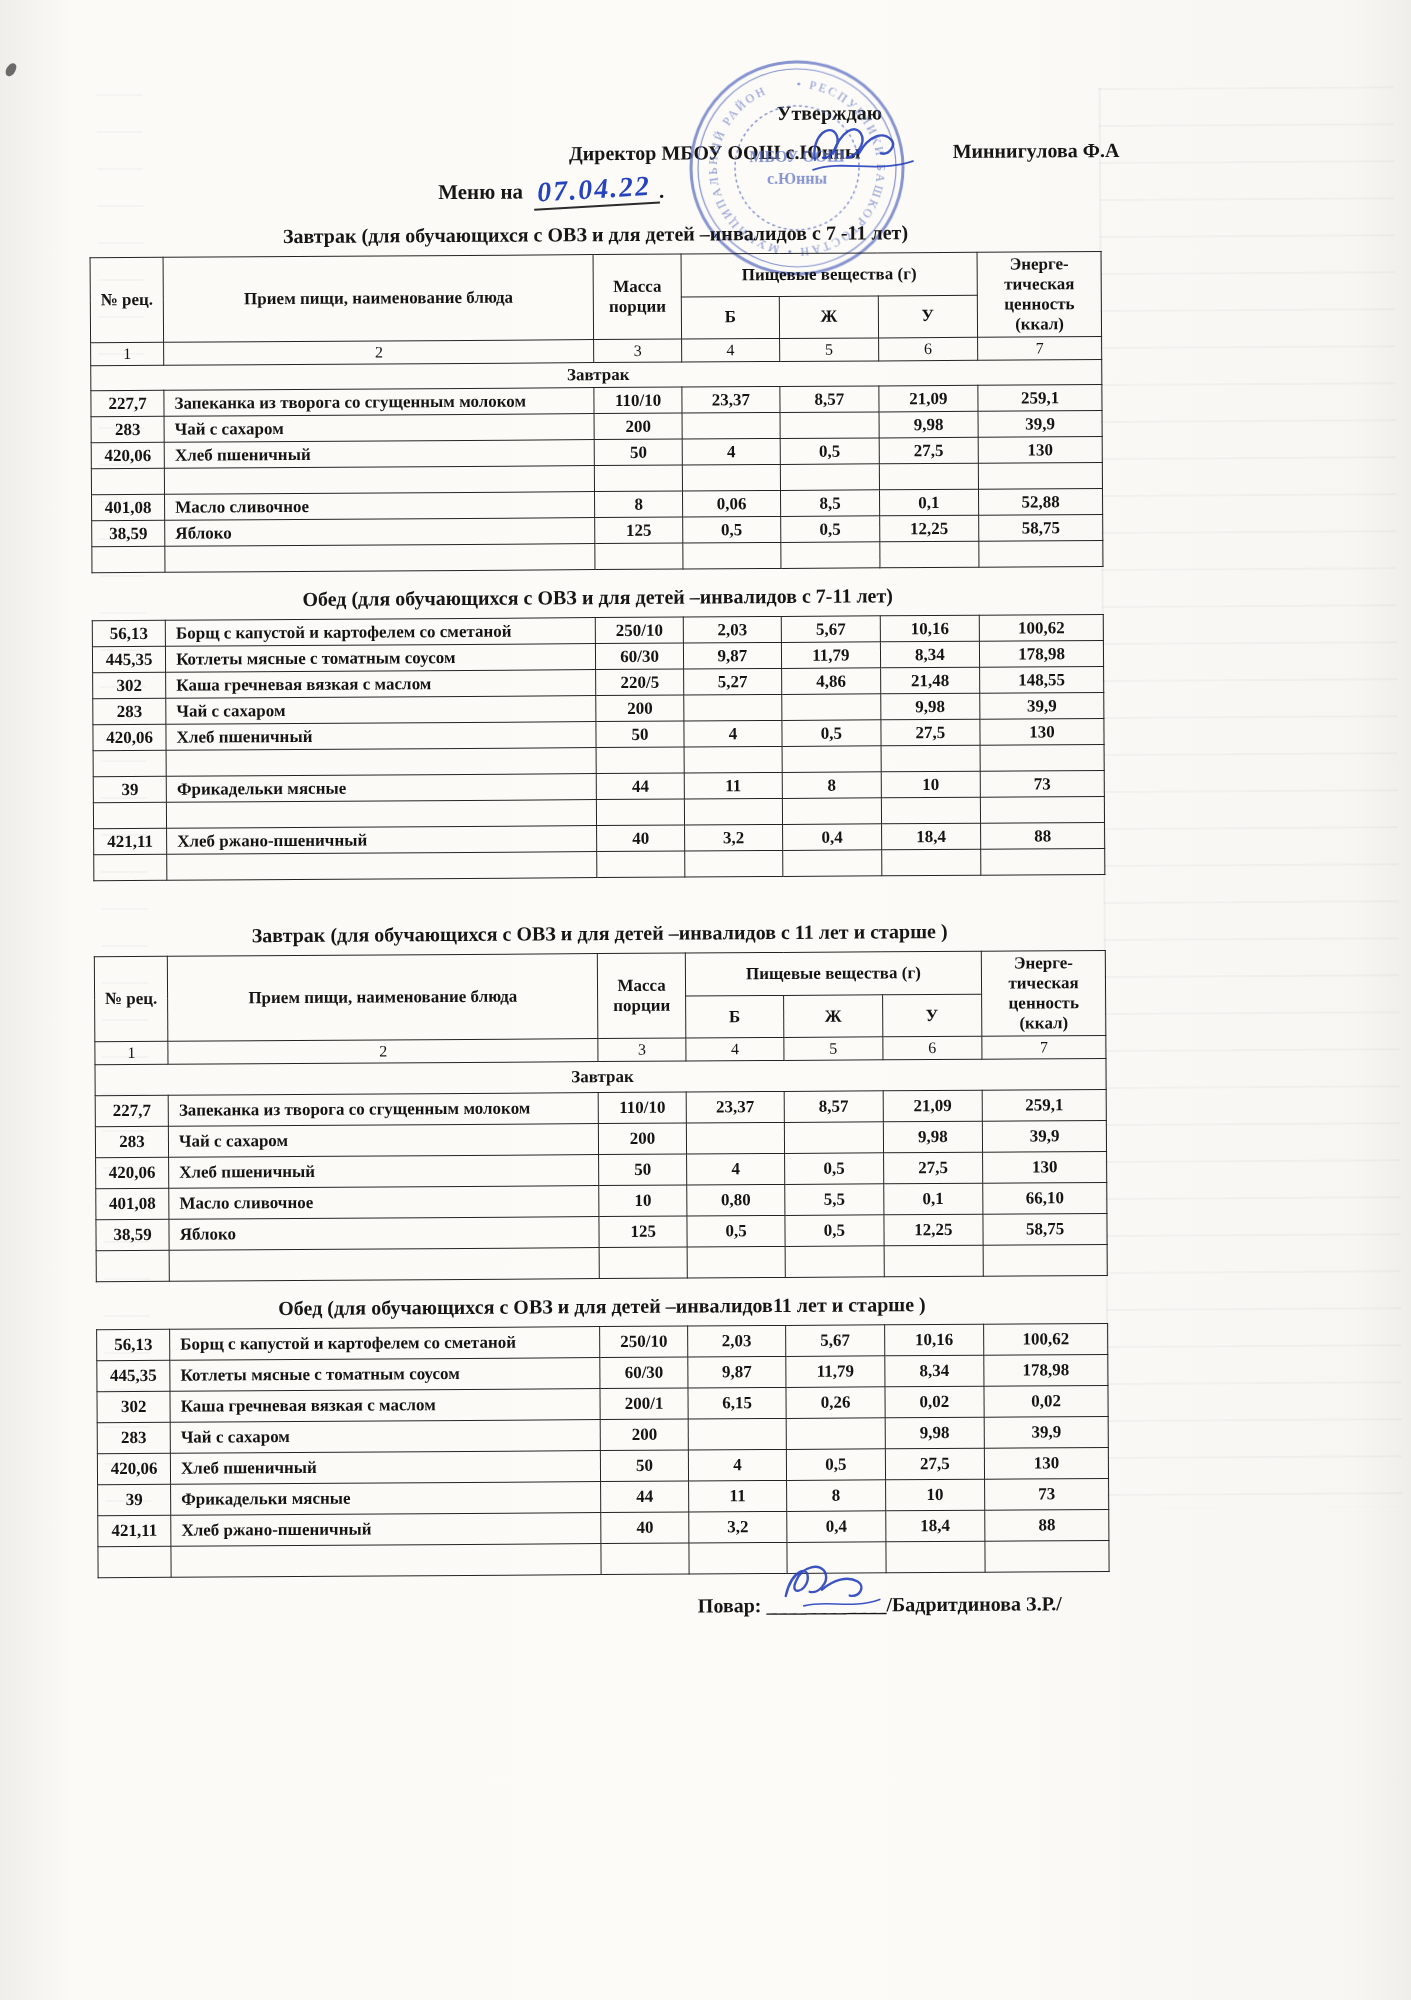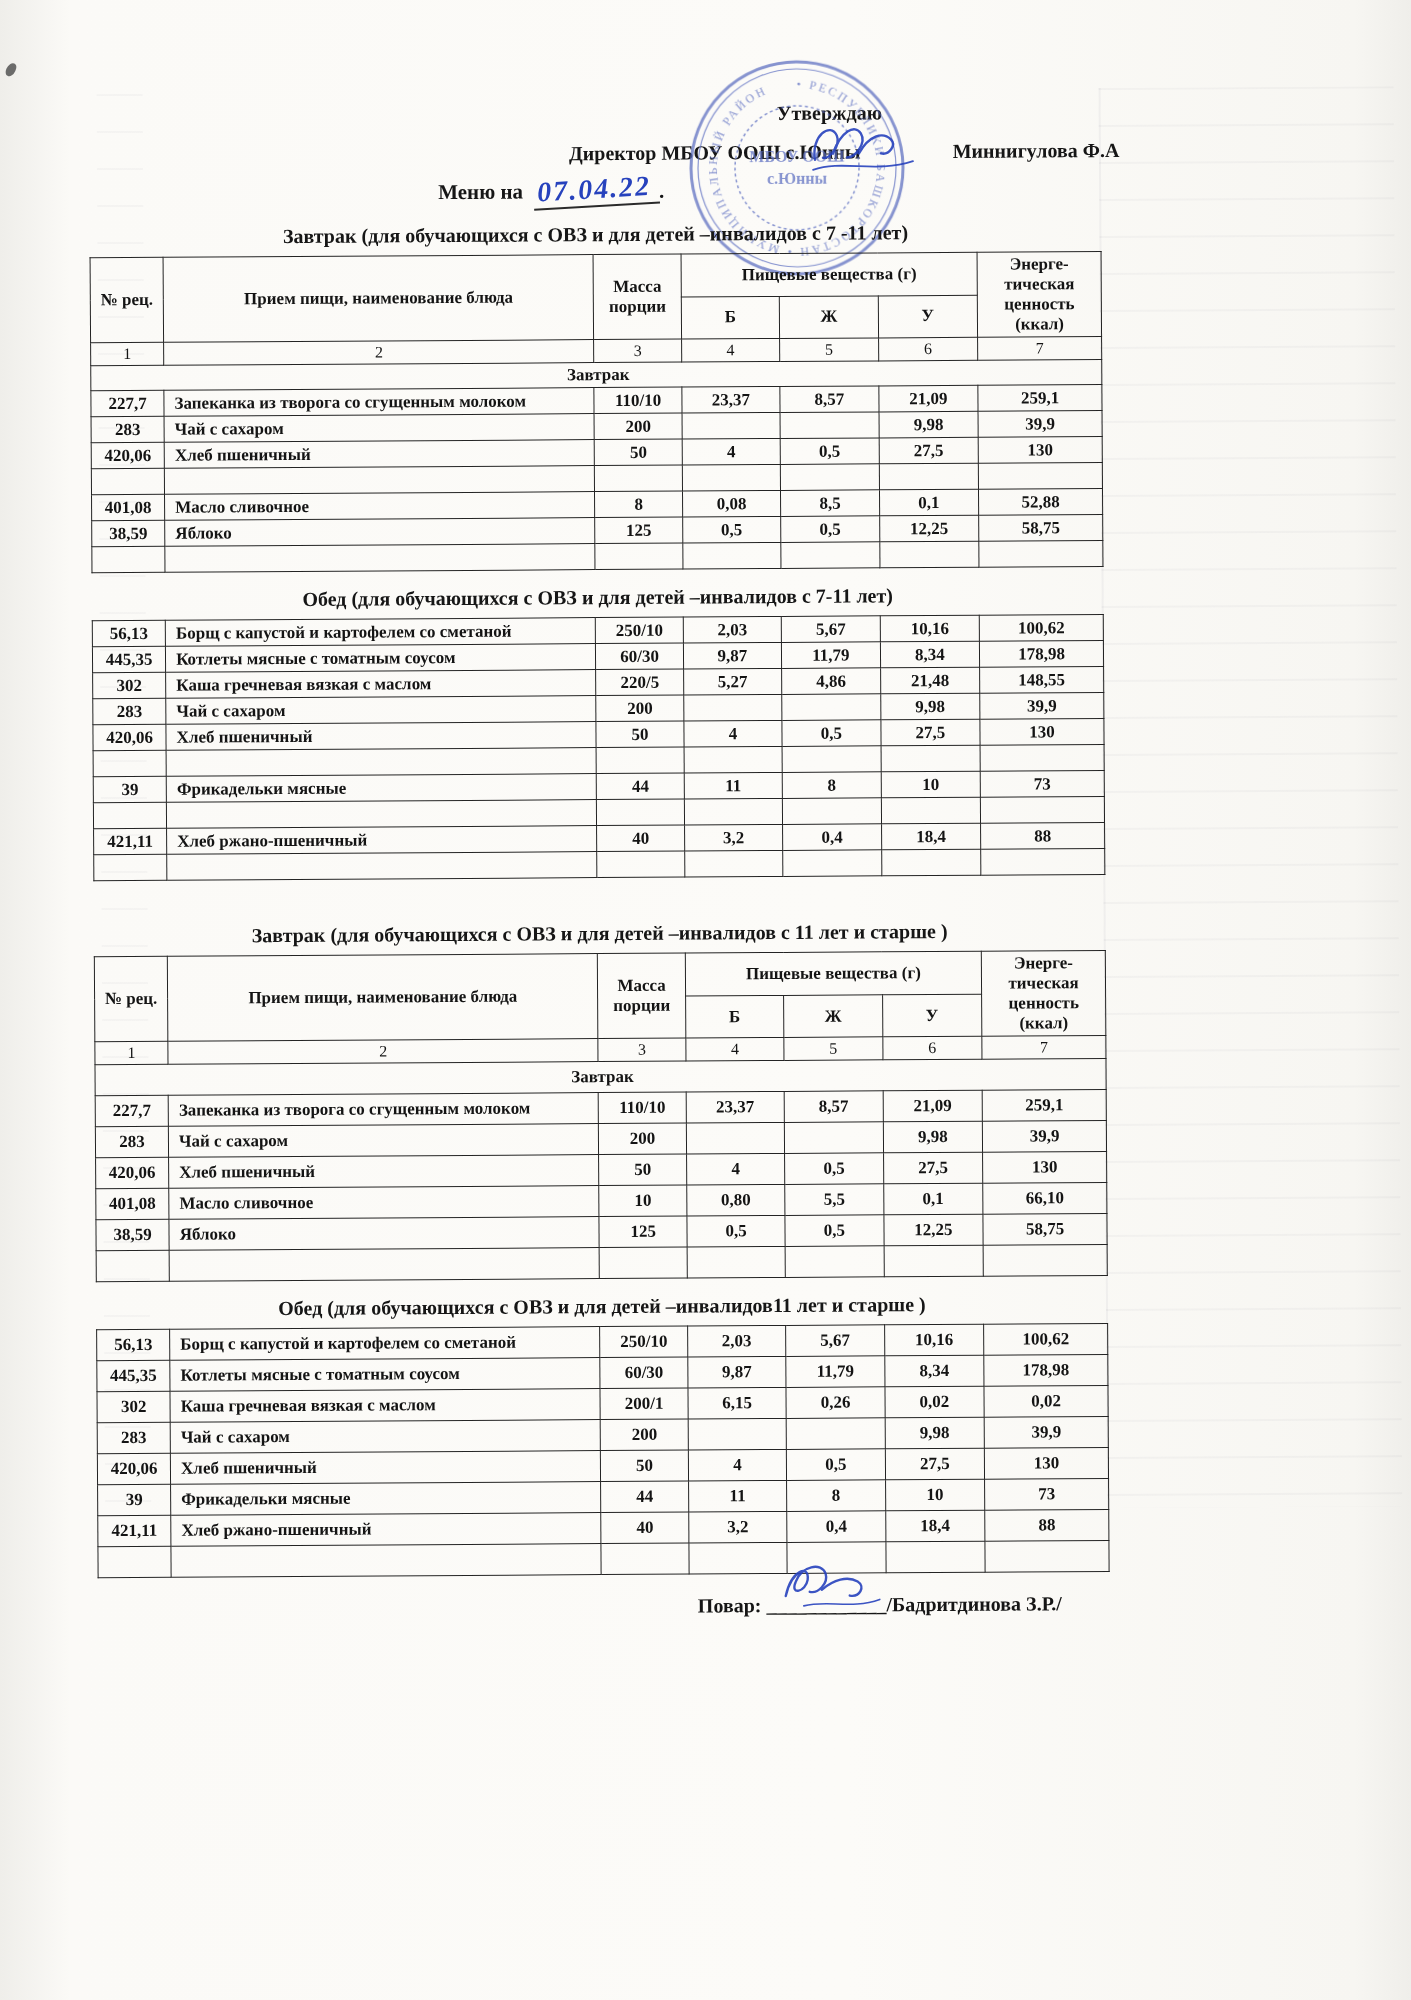--- a/index.html
+++ b/index.html
@@ -199,21 +199,21 @@
               <td></td>
               <td></td>
               <td></td>
               <td></td>
               <td></td>
             </tr>
             <tr>
               <td>401,08</td>
               <td>Масло сливочное</td>
               <td>8</td>
-              <td>0,08</td>
+              <td>0,06</td>
               <td>8,5</td>
               <td>0,1</td>
               <td>52,88</td>
             </tr>
             <tr>
               <td>38,59</td>
               <td>Яблоко</td>
               <td>125</td>
               <td>0,5</td>
               <td>0,5</td>

